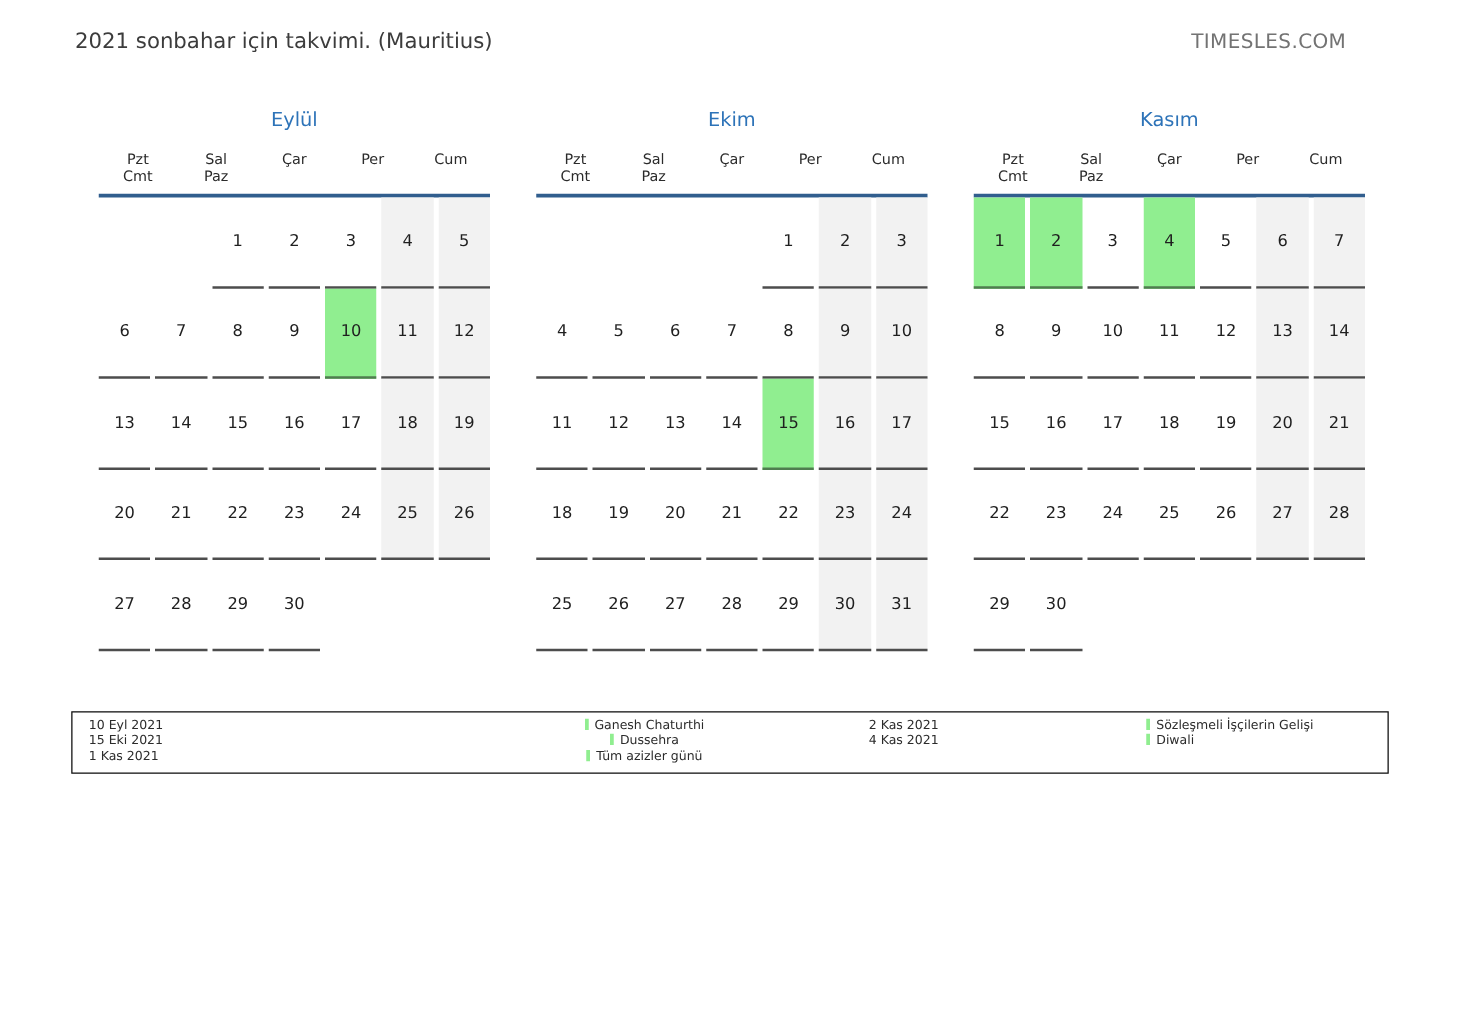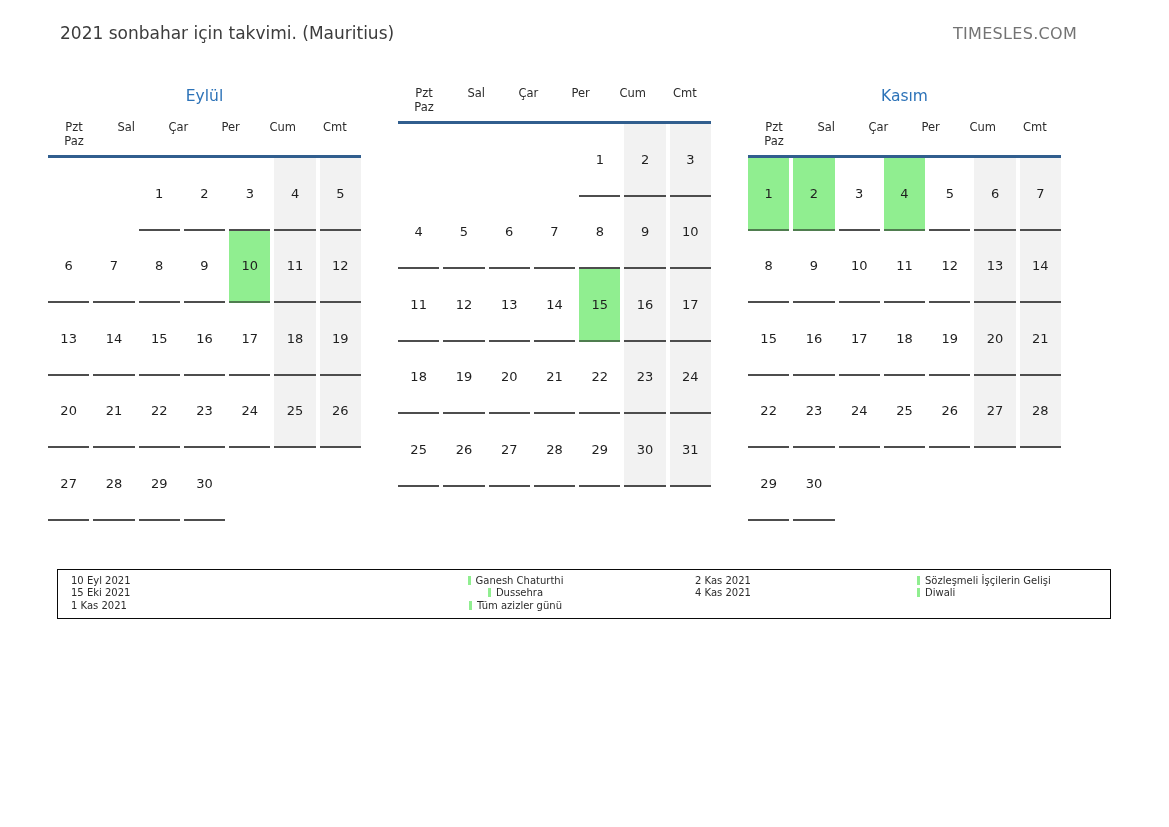--- a/index.html
+++ b/index.html
@@ -26,34 +26,34 @@
   }
   .brand {
     font-size: 16px;
     color: #737373;
     text-decoration: none;
     letter-spacing: 0.3px;
   }
   .calendars {
     display: flex;
     column-gap: 37px;
-    padding-left: 48px;
+    padding-left: 79px;
     margin-top: 41px;
   }
   .month { width: 313px; }
   .month-title {
     text-align: center;
     color: #2d73b8;
     font-size: 15.5px;
     line-height: 20px;
     margin-bottom: 14px;
   }
   .weekdays {
     display: grid;
-    grid-template-columns: repeat(6, 1fr);
+    grid-template-columns: repeat(5, 1fr);
     column-gap: 0;
     padding-bottom: 7px;
     border-bottom: 3px solid #315e8e;
   }
   .wd {
     text-align: center;
     font-size: 11.5px;
     color: #2b2b2b;
     line-height: 14px;
   }
@@ -163,20 +163,21 @@
         <div class="cell has-date">27</div>
         <div class="cell has-date">28</div>
         <div class="cell has-date">29</div>
         <div class="cell has-date">30</div>
         <div class="cell"></div>
         <div class="cell"></div>
         <div class="cell"></div>
       </div>
     </div>
     <div class="month">
+      <div class="month-title">Ekim</div>
       <div class="weekdays">
         <span class="wd">Pzt</span>
         <span class="wd">Sal</span>
         <span class="wd">Çar</span>
         <span class="wd">Per</span>
         <span class="wd">Cum</span>
         <span class="wd">Cmt</span>
         <span class="wd">Paz</span>
       </div>
       <div class="week">

